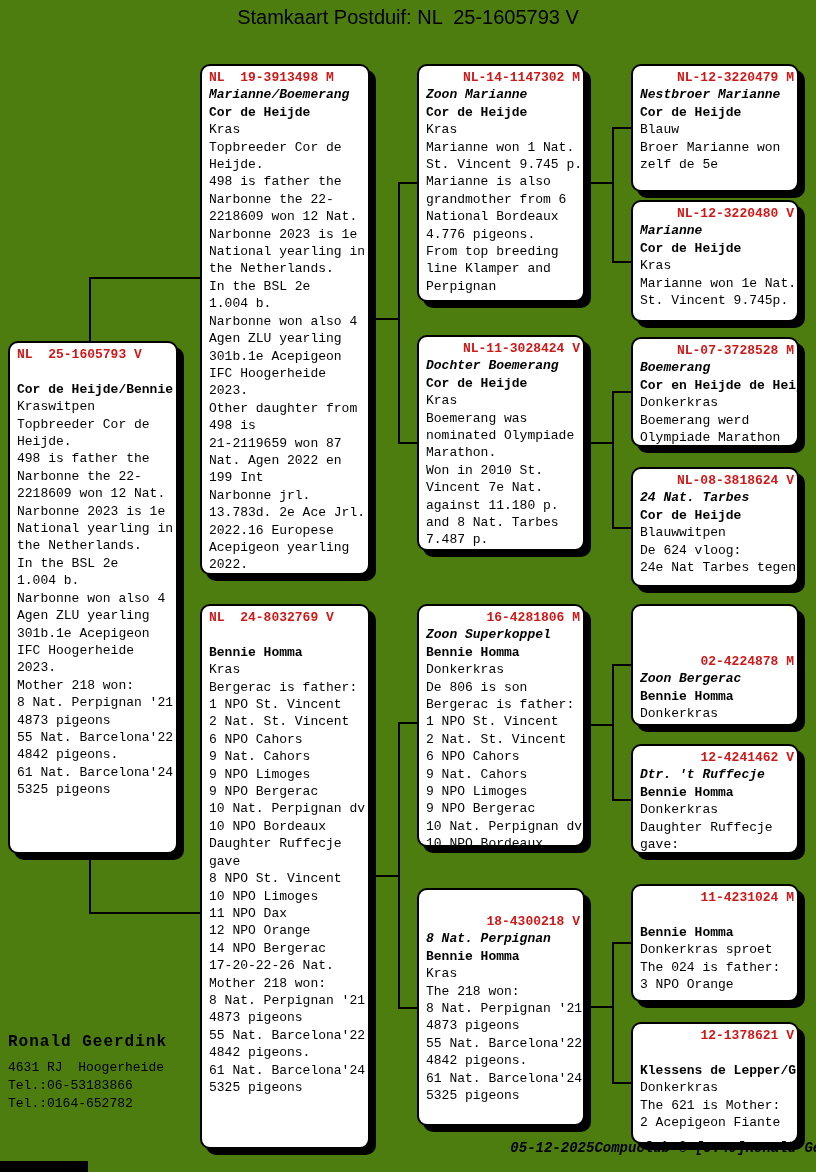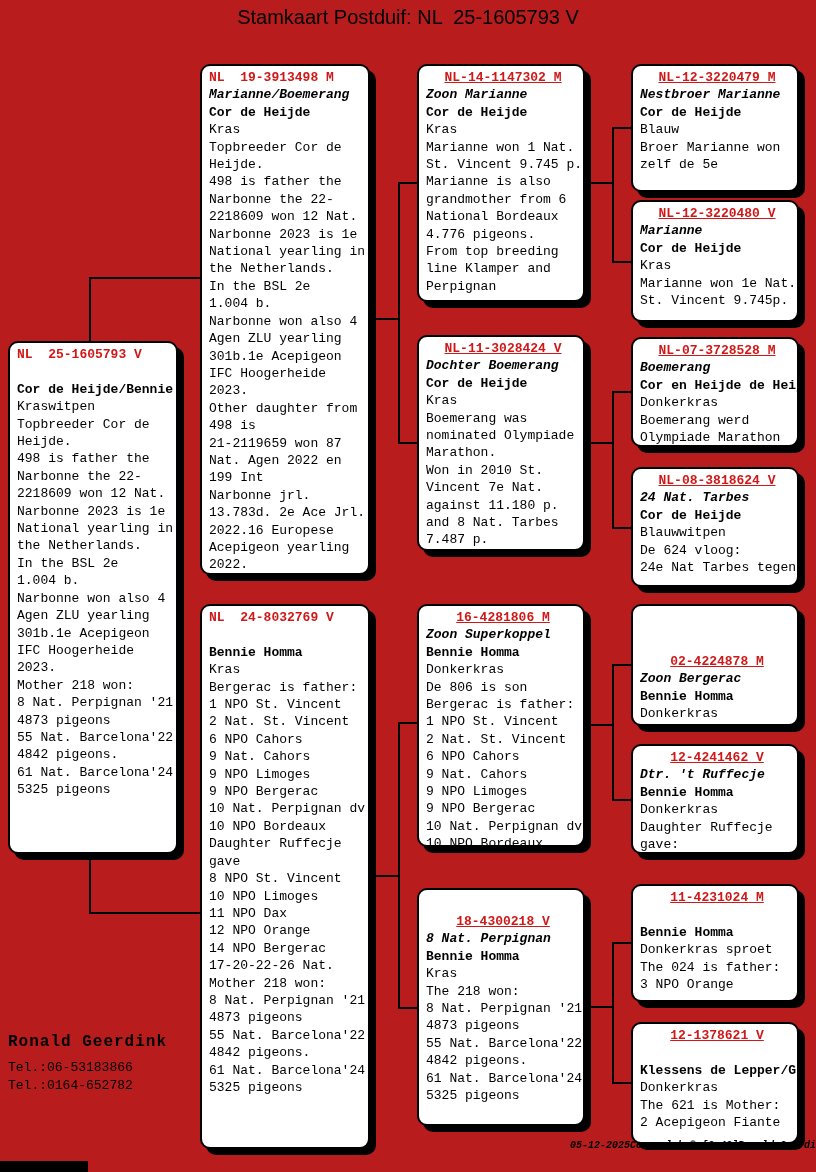--- a/index.html
+++ b/index.html
@@ -1,38 +1,38 @@
 <!DOCTYPE html>
 <html><head>
 <meta charset="utf-8">
 <style>
   html,body { margin:0; padding:0; background:#ffffff; }
   .page {
     position:relative; width:816px; height:1172px;
-    background:#b91c1c; overflow:hidden;
+    background:#4d7c0f; overflow:hidden;
     font-family:"Liberation Mono","DejaVu Sans Mono",monospace;
     color:#000;
   }
   .title {
     position:absolute; left:0; top:6px; width:816px;
     text-align:center; white-space:pre;
     font-family:"Liberation Sans","DejaVu Sans",sans-serif;
     font-size:20px; font-weight:normal; color:#000;
   }
   .pbox {
     position:absolute; background:#fff;
     border:2px solid #000; border-radius:10px;
     box-shadow:6px 6px 0 0 #000;
     padding:3px 3px 0 7px; box-sizing:border-box;
     overflow:hidden;
     font-size:13px; line-height:17.4px;
   }
   .ln, .ring { white-space:pre; }
   .ring { font-weight:bold; }
-  .ring.center { text-align:center;text-decoration:underline; }
+  .ring.center { text-align:right; }
   .l-b  { font-weight:bold; }
   .l-bi { font-weight:bold; font-style:italic; }
   
   .box-subject { left:8px;   top:341px; width:170px; height:513px; }
   .box-sire    { left:200px; top:64px;  width:170px; height:511px; }
   .box-dam     { left:200px; top:604px; width:170px; height:545px; }
   .box-g1      { left:417px; top:64px;  width:168px; height:238px; }
   .box-g2      { left:417px; top:335px; width:168px; height:216px; }
   .box-g3      { left:417px; top:604px; width:168px; height:243px; }
   .box-g4      { left:417px; top:888px; width:168px; height:238px; }
@@ -77,22 +77,22 @@
   
   .contact { position:absolute; left:8px; top:1033px; width:300px; }
   .contact-name {
     font-weight:bold; font-size:16px; letter-spacing:1px;
     margin-bottom:8px; white-space:pre;
   }
   .contact-line { font-size:13px; line-height:18px; white-space:pre; }
   
   .footer {
     position:absolute; left:570px; top:1140px; width:242px;
-    display:flex; justify-content:space-between;
-    font-size:10px; font-style:italic; font-weight:bold;
+    display:flex; justify-content:center;
+    font-size:14px; font-style:italic; font-weight:bold;
     white-space:pre;
   }
   .black-bar { position:absolute; left:0; top:1161px; width:88px; height:11px; background:#000; }
 </style>
 </head>
 <body>
 
 <div class="page">
 
   <div class="title">Stamkaart Postduif: NL  25-1605793 V</div>
@@ -333,20 +333,21 @@
   <div class="cline c7a"></div>
   <div class="cline c7b"></div>
   <div class="cline c7s"></div>
   <div class="cline c8v"></div>
   <div class="cline c8a"></div>
   <div class="cline c8b"></div>
   <div class="cline c8s"></div>
 
   <div class="contact">
     <div class="contact-name">Ronald Geerdink</div>
+    <div class="contact-line">4631 RJ  Hoogerheide</div>
     <div class="contact-line">Tel.:06-53183866</div>
     <div class="contact-line">Tel.:0164-652782</div>
   </div>
 
   <div class="footer">
     <span>05-12-2025</span>
     <span>Compuclub © [9.49]</span>
     <span>Ronald Geerdink</span>
   </div>
 

